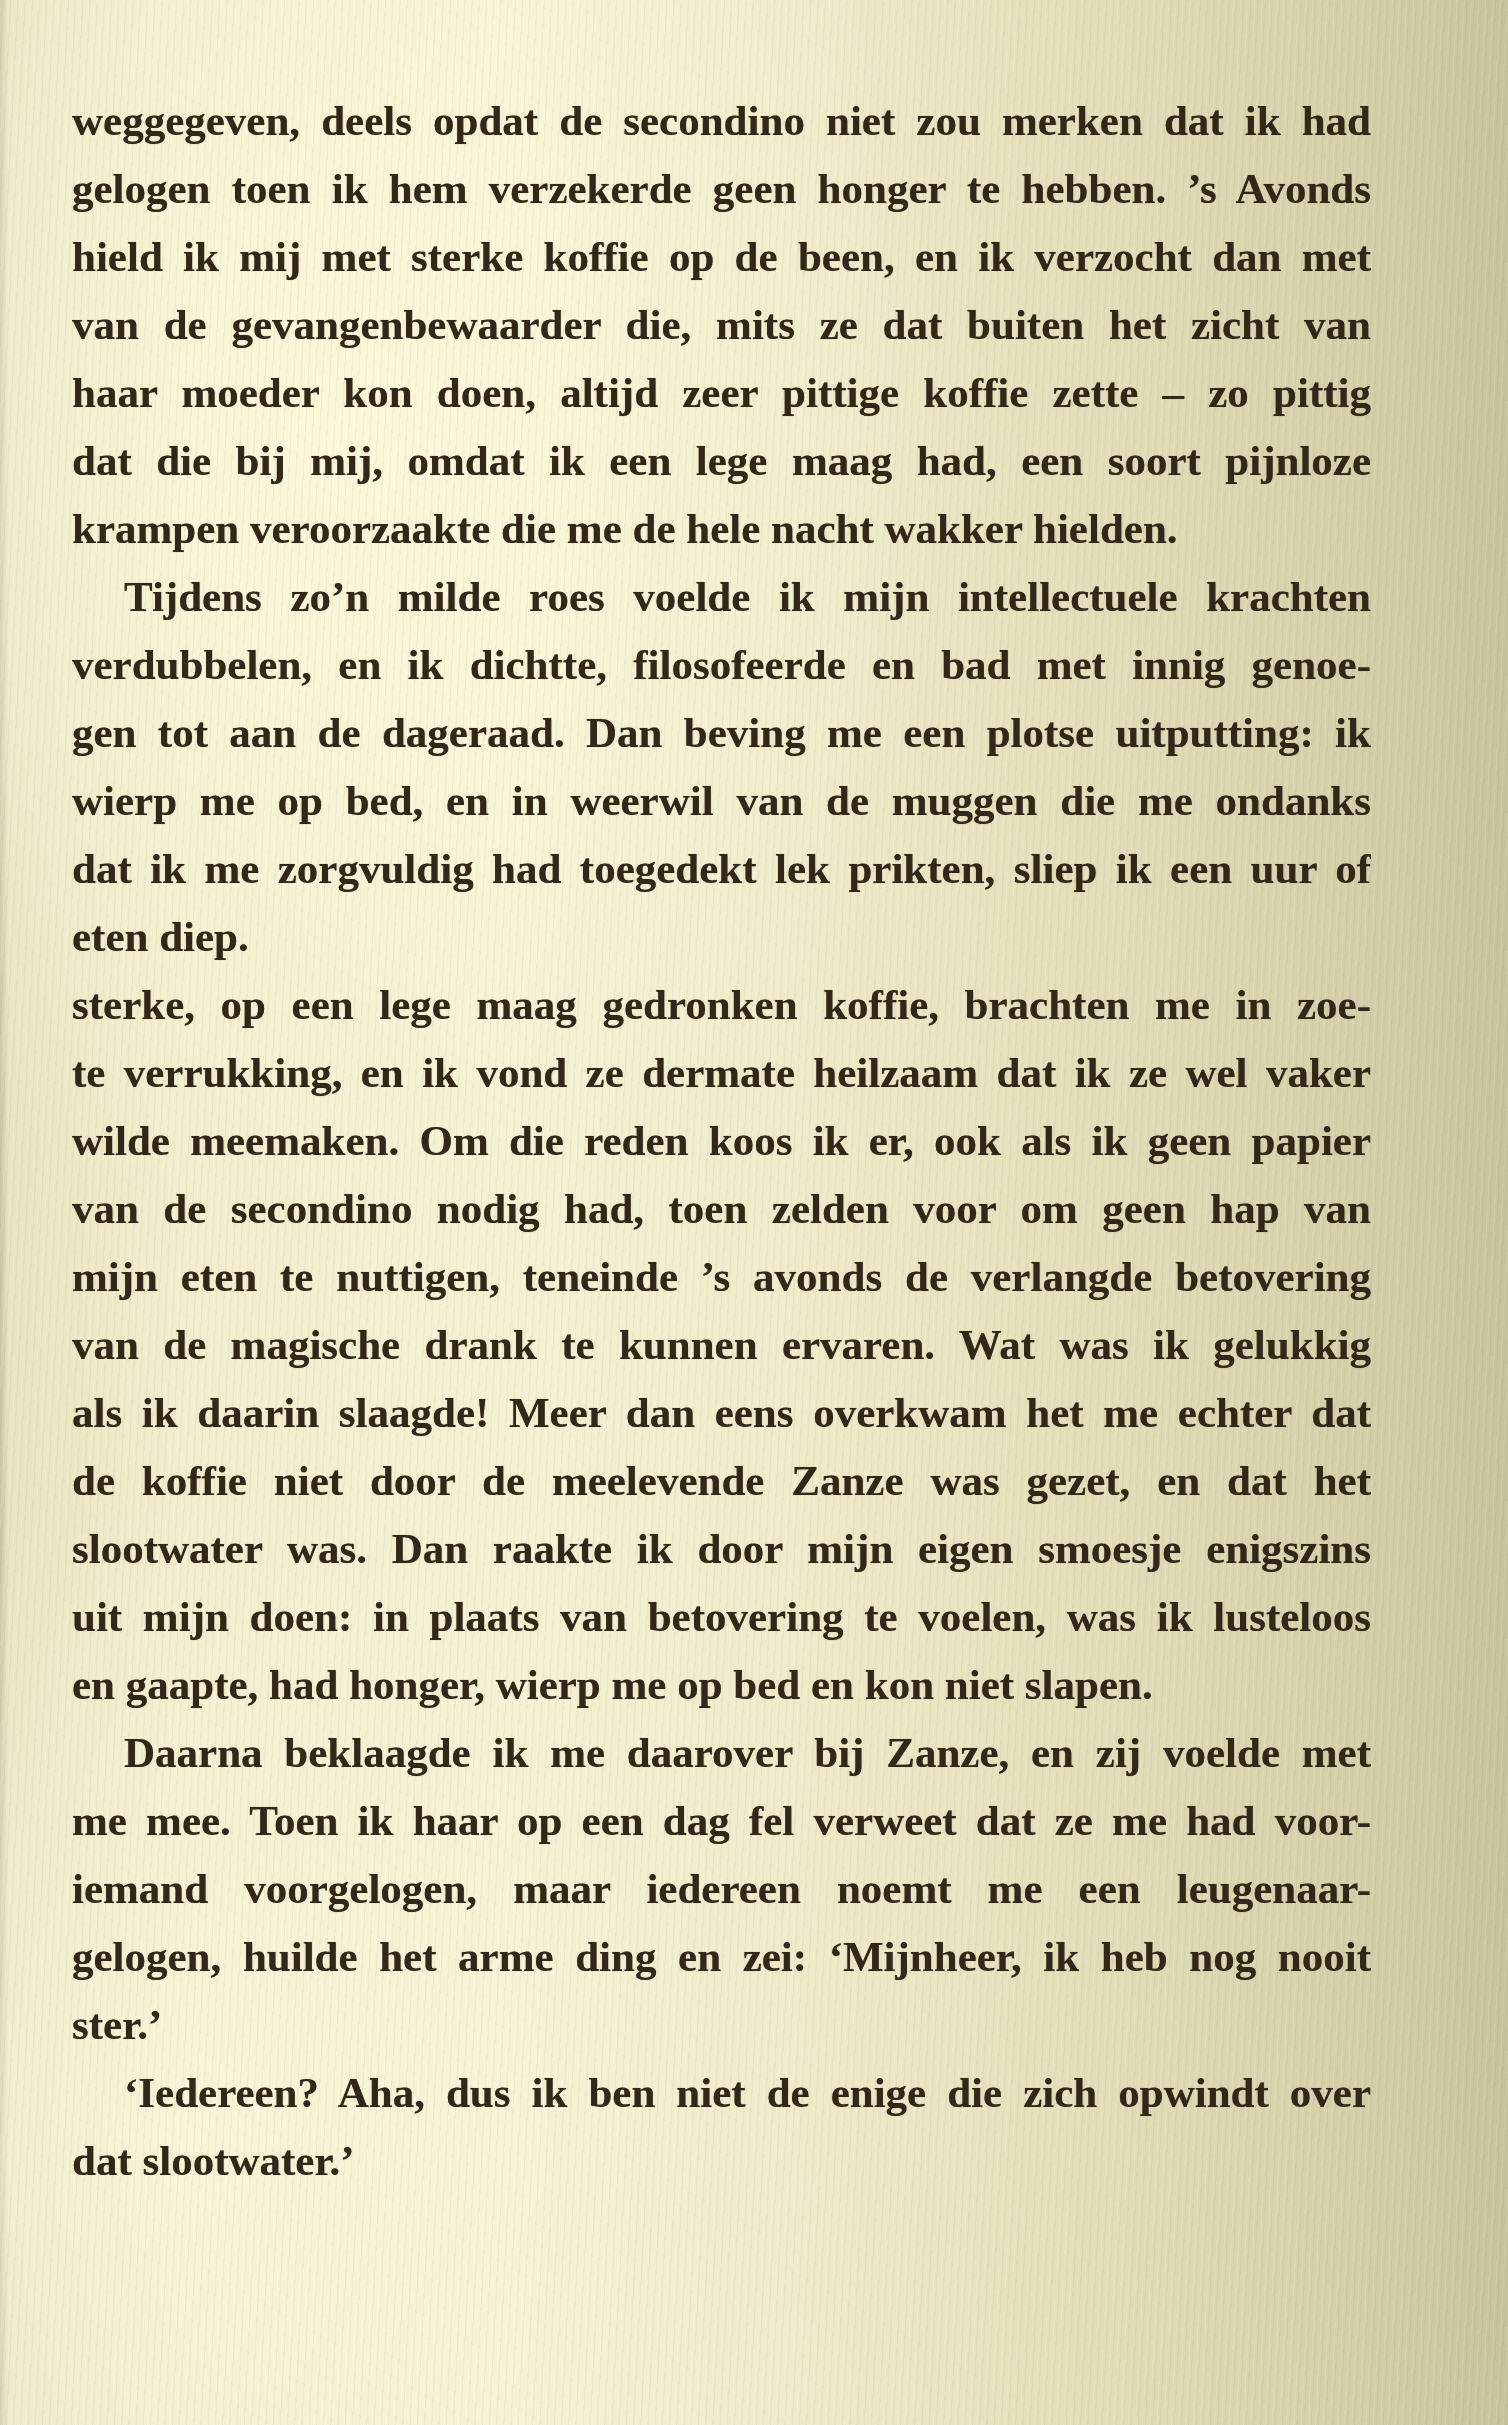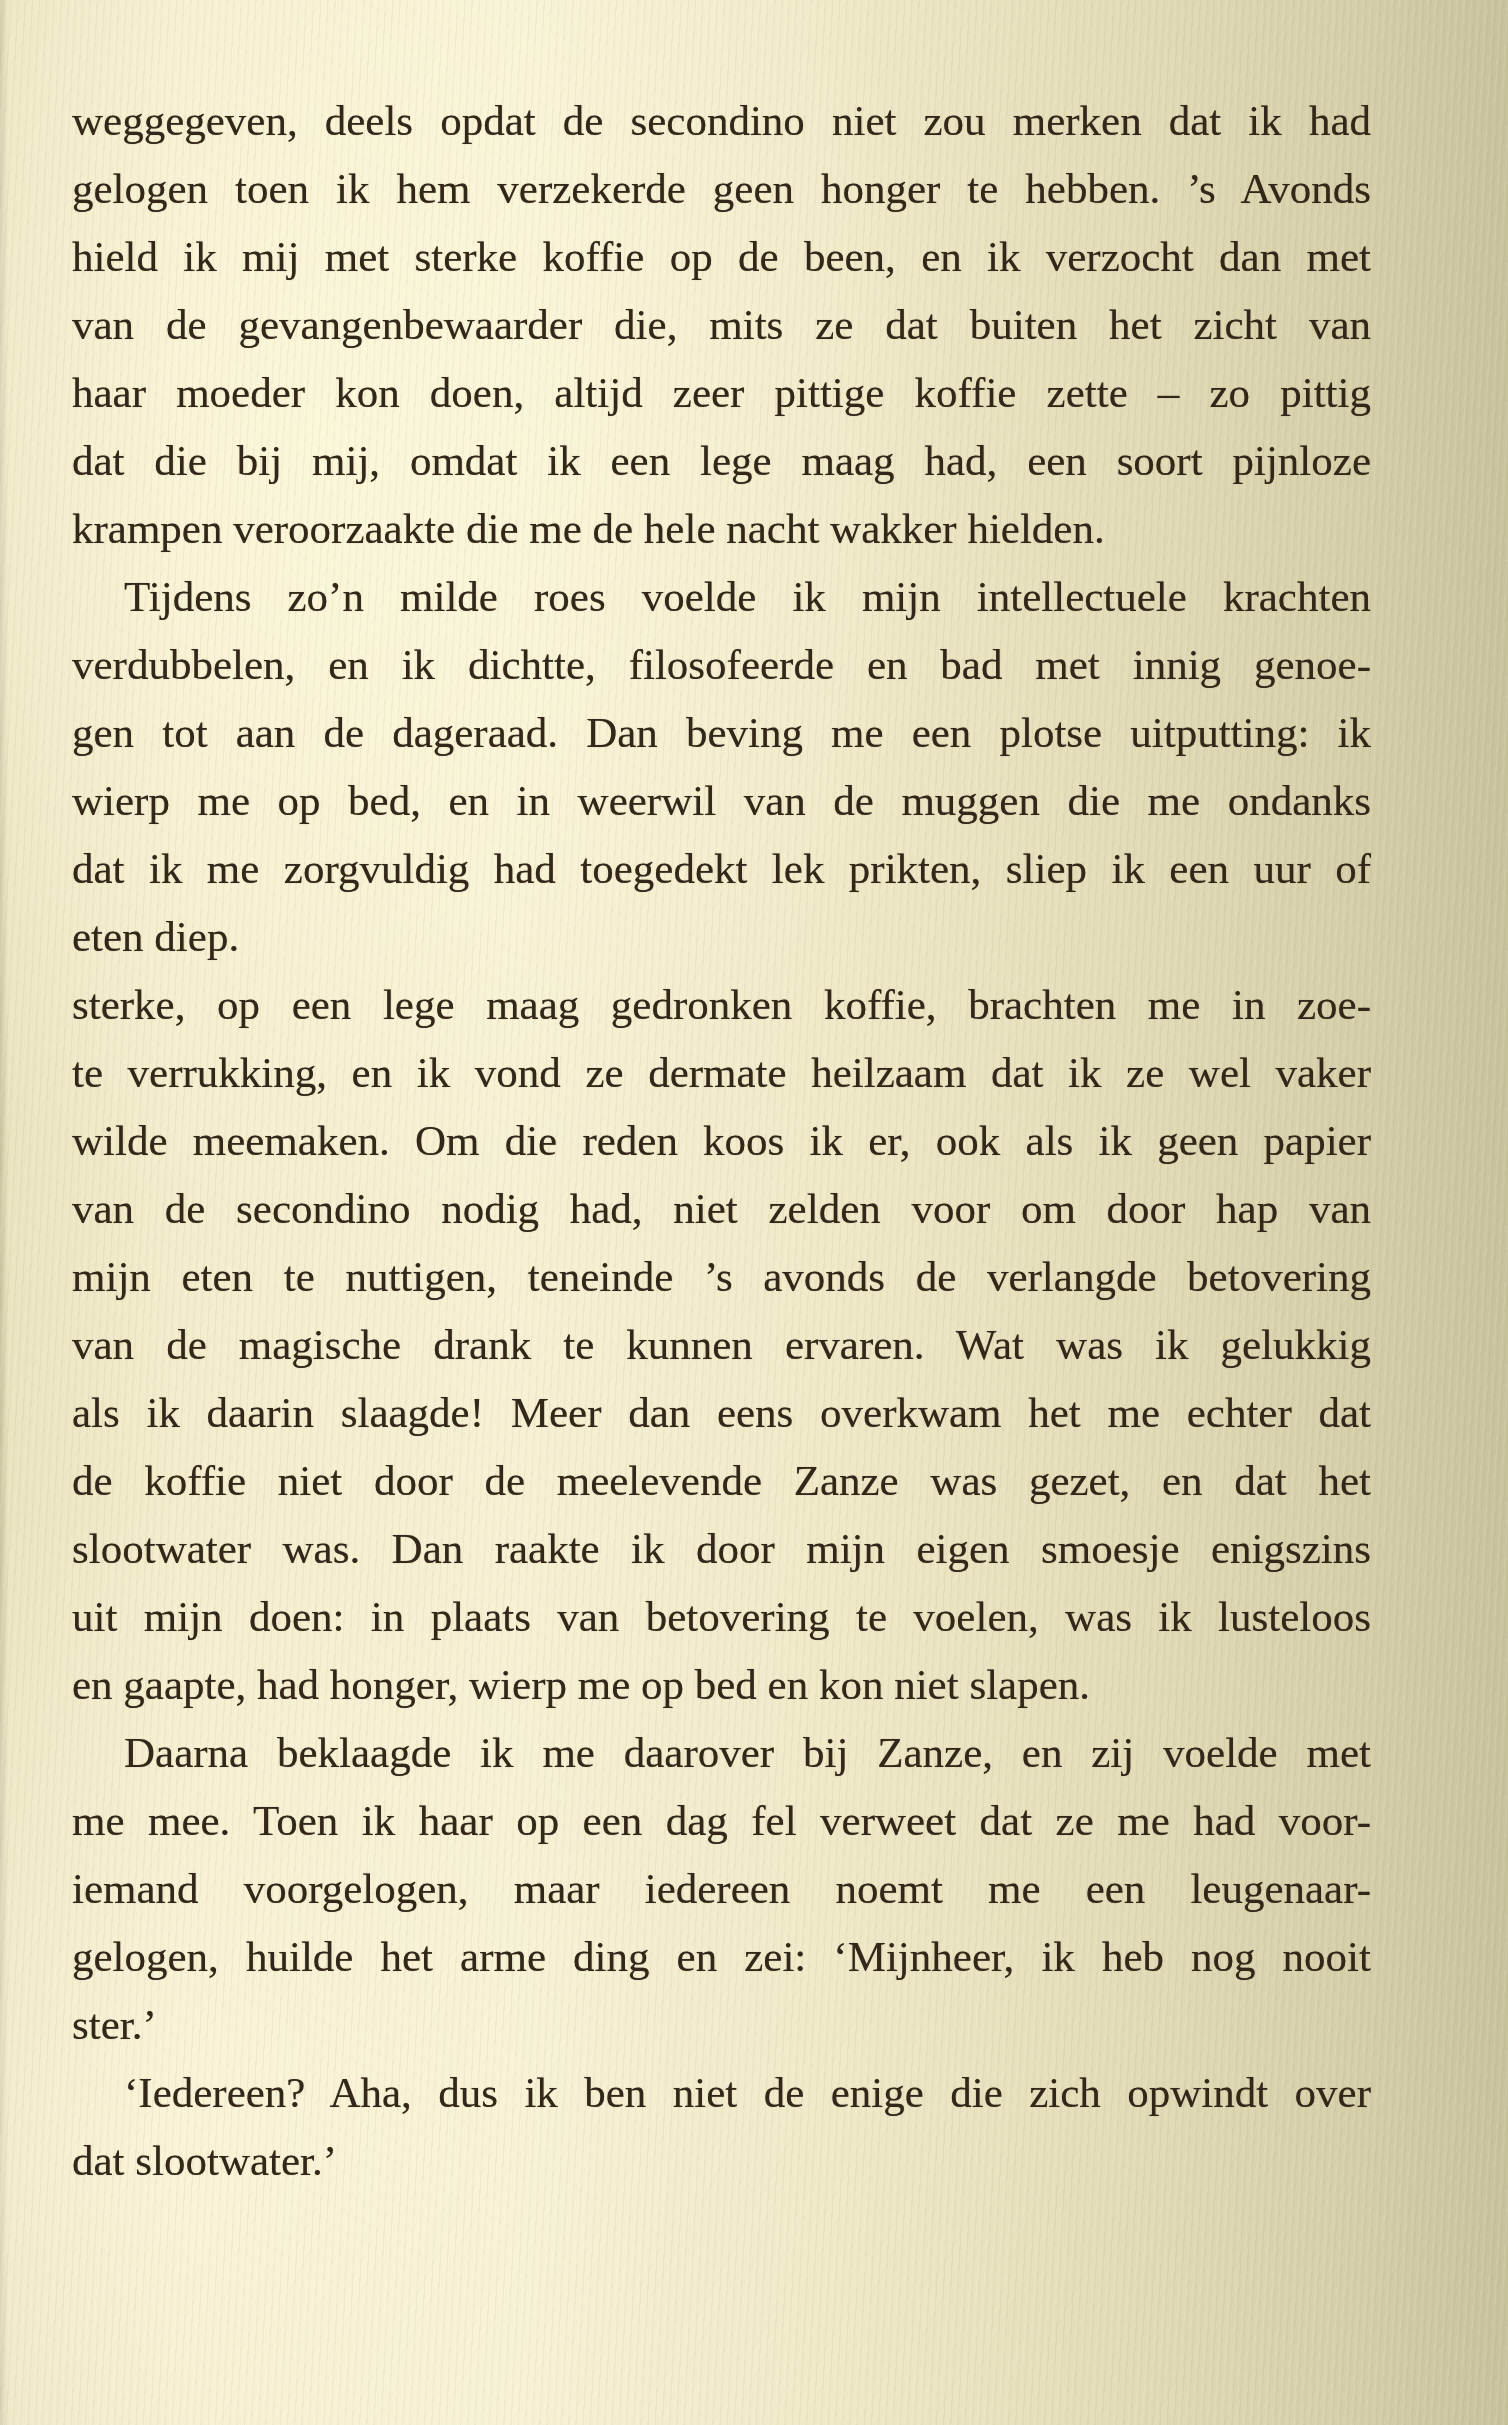--- a/index.html
+++ b/index.html
@@ -24,20 +24,21 @@
         rgba(255,251,222,0.65), rgba(255,251,222,0) 70%),
       
       radial-gradient(ellipse 782px 902px at 10% 88%,
         rgba(255,250,224,0.55), rgba(255,250,224,0) 70%),
       
       linear-gradient(90deg, rgba(90,85,58,0.22) 0px, rgba(90,85,58,0) 8.4px),
       
       linear-gradient(90deg,
         #e9e3c0 0%, #f3edcd 12%, #f6f1d3 34%, #efe9c8 55%,
         #e2dcb8 74%, #d4cfa8 90%, #c8c39c 100%);
+    font-weight: bold;
   }
   .textblock{
     position:absolute;
     left:72px; top:87px; width:1299px;
     color:#33271a;
     font-size:43px;
     line-height:68px;
     text-shadow:0 0 0.8px rgba(62,46,26,0.55);
   }
   .line{
@@ -63,21 +64,21 @@
     <div class="line end">krampen veroorzaakte die me de hele nacht wakker hielden.</div>
     <div class="line ind">Tijdens zo’n milde roes voelde ik mijn intellectuele krachten</div>
     <div class="line">verdubbelen, en ik dichtte, filosofeerde en bad met innig genoe-</div>
     <div class="line">gen tot aan de dageraad. Dan beving me een plotse uitputting: ik</div>
     <div class="line">wierp me op bed, en in weerwil van de muggen die me ondanks</div>
     <div class="line">dat ik me zorgvuldig had toegedekt lek prikten, sliep ik een uur of</div>
     <div class="line end">eten diep.</div>
     <div class="line">sterke, op een lege maag gedronken koffie, brachten me in zoe-</div>
     <div class="line">te verrukking, en ik vond ze dermate heilzaam dat ik ze wel vaker</div>
     <div class="line">wilde meemaken. Om die reden koos ik er, ook als ik geen papier</div>
-    <div class="line">van de secondino nodig had, niet zelden voor om door hap van</div>
+    <div class="line">van de secondino nodig had, toen zelden voor om geen hap van</div>
     <div class="line">mijn eten te nuttigen, teneinde ’s avonds de verlangde betovering</div>
     <div class="line">van de magische drank te kunnen ervaren. Wat was ik gelukkig</div>
     <div class="line">als ik daarin slaagde! Meer dan eens overkwam het me echter dat</div>
     <div class="line">de koffie niet door de meelevende Zanze was gezet, en dat het</div>
     <div class="line">slootwater was. Dan raakte ik door mijn eigen smoesje enigszins</div>
     <div class="line">uit mijn doen: in plaats van betovering te voelen, was ik lusteloos</div>
     <div class="line end">en gaapte, had honger, wierp me op bed en kon niet slapen.</div>
     <div class="line ind">Daarna beklaagde ik me daarover bij Zanze, en zij voelde met</div>
     <div class="line">me mee. Toen ik haar op een dag fel verweet dat ze me had voor-</div>
     <div class="line">iemand voorgelogen, maar iedereen noemt me een leugenaar-</div>

